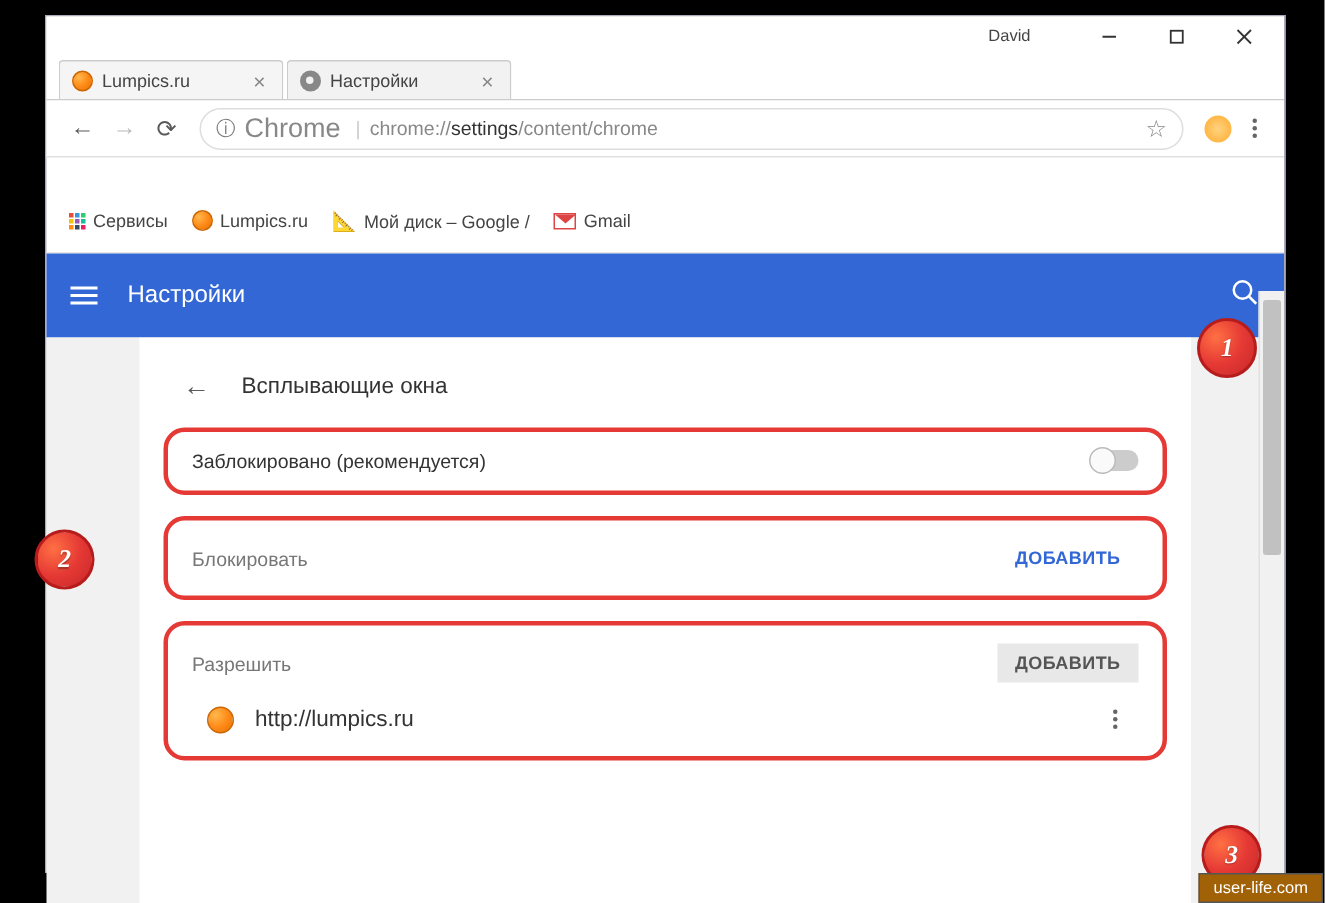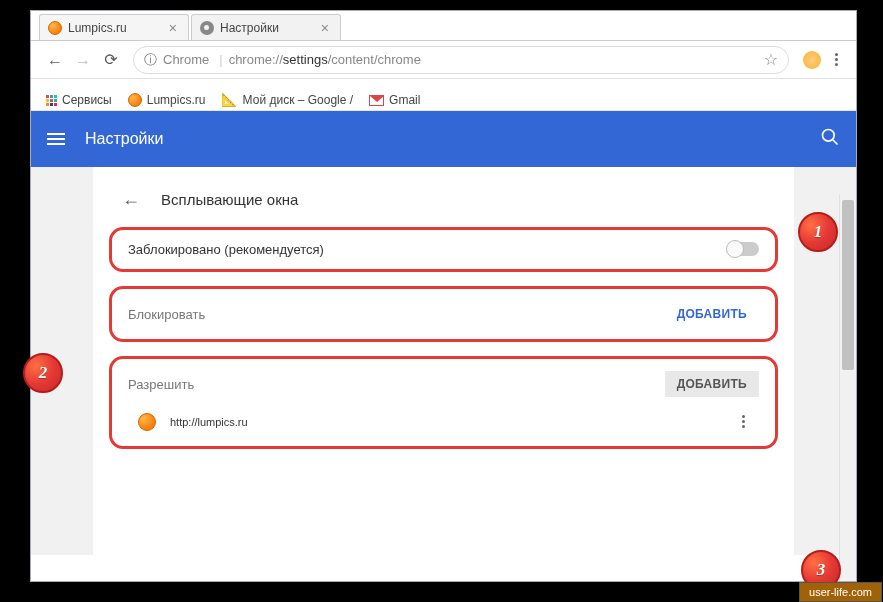--- a/index.html
+++ b/index.html
@@ -14,28 +14,28 @@
 .tab.inactive { background: #f5f5f5; }
 .tab .favicon { width: 14px; height: 14px; margin-right: 6px; border-radius: 50%; }
 .orange-ico { background: radial-gradient(circle at 30% 30%, #ffb84d, #ff8c1a, #e67300); border: 1px solid #cc6600; }
 .tab .close { margin-left: auto; font-size: 14px; color: #888; cursor: pointer; padding: 0 3px; }
 .gear { background: #888; border-radius: 50%; width: 13px; height: 13px; position: relative; }
 .gear::after { content: ''; position: absolute; width: 5px; height: 5px; background: #f2f2f2; border-radius: 50%; top: 4px; left: 4px; }
 .addrbar { height: 38px; display: flex; align-items: center; padding: 0 10px; border-bottom: 1px solid #e0e0e0; background: #fff; }
 .navbtn { width: 28px; height: 28px; display: flex; align-items: center; justify-content: center; color: #5a5a5a; cursor: pointer; }
 .navbtn.d { color: #bbb; }
 .addressbox { flex: 1; height: 28px; border: 1px solid #ddd; border-radius: 14px; display: flex; align-items: center; padding: 0 10px; margin: 0 8px; font-size: 13px; color: #333; }
-.addressbox .secure { color: #888; font-size: 13px; margin-right: 4px; }
+.addressbox .secure { color: #888; font-size: 18px; margin-right: 4px; }
 .addressbox .sep { color: #ccc; margin: 0 6px; }
 .url-dim { color: #888; }
 .star { margin-left: auto; color: #888; font-size: 16px; }
 .prof { width: 18px; height: 18px; border-radius: 50%; background: radial-gradient(circle, #ffd27f, #ffab2e); margin: 0 6px; }
 .dots { display: flex; flex-direction: column; gap: 2px; padding: 0 8px; cursor: pointer; }
 .dots span { width: 3px; height: 3px; background: #666; border-radius: 50%; }
-.bookmarks { height: 32px; display: flex; align-items: flex-end; padding: 0 10px; font-size: 12px; color: #444; border-bottom: 1px solid #e5e5e5; gap: 6px; }
+.bookmarks { height: 32px; display: flex; align-items: flex-start; padding: 0 10px; font-size: 12px; color: #444; border-bottom: 1px solid #e5e5e5; gap: 6px; margin-top: 32px; }
 .bm-item { display: flex; align-items: center; gap: 5px; padding: 3px 5px; cursor: pointer; }
 .apps-ico { display: grid; grid-template-columns: repeat(3, 3px); gap: 1px; }
 .apps-ico span:nth-child(1) { background: #e74c3c; } .apps-ico span:nth-child(2) { background: #3498db; } .apps-ico span:nth-child(3) { background: #2ecc71; }
 .apps-ico span:nth-child(4) { background: #f1c40f; } .apps-ico span:nth-child(5) { background: #9b59b6; } .apps-ico span:nth-child(6) { background: #1abc9c; }
 .apps-ico span:nth-child(7) { background: #ff8c1a; } .apps-ico span:nth-child(8) { background: #34495e; } .apps-ico span:nth-child(9) { background: #e91e63; }
 .apps-ico span { width: 3px; height: 3px; }
 .gmail-ico { width: 15px; height: 11px; background: #fff; border: 1px solid #d44; position: relative; }
 .gmail-ico::after { content: ''; position: absolute; top: 0; left: 0; width: 0; height: 0; border-left: 7px solid transparent; border-right: 7px solid transparent; border-top: 6px solid #d44; }
 .bluebar { height: 56px; background: #3367d6; display: flex; align-items: center; padding: 0 16px; color: #fff; position: relative; }
 .menu-ico { display: flex; flex-direction: column; gap: 3px; cursor: pointer; margin-right: 20px; }
@@ -49,36 +49,55 @@
 .backarrow { width: 24px; height: 24px; display: flex; align-items: center; justify-content: center; margin-right: 18px; cursor: pointer; color: #5a5a5a; font-size: 18px; }
 .pgtitle { font-size: 15px; color: #333; }
 .section { border: 3px solid #e53935; border-radius: 14px; padding: 12px 16px; margin-bottom: 14px; position: relative; }
 .row-toggle { display: flex; font-size: 13px; color: #333; }
 .toggle { margin-left: auto; width: 32px; height: 14px; background: #ccc; border-radius: 7px; position: relative; cursor: pointer; }
 .toggle::after { content: ''; position: absolute; width: 16px; height: 16px; background: #fafafa; border: 1px solid #bbb; border-radius: 50%; top: -2px; left: -1px; }
 .sechead { display: flex; align-items: center; font-size: 13px; color: #777; }
 .addbtn { margin-left: auto; color: #3367d6; font-size: 12px; font-weight: 600; cursor: pointer; letter-spacing: 0.3px; padding: 6px 12px; }
 .addbtn.hl { background: #e8e8e8; color: #555; }
 .empty { font-size: 12px; color: #999; padding: 16px 10px 4px; }
-.siteitem { display: flex; align-items: center; padding: 14px 10px 2px; font-size: 11px; color: #333; }
+.siteitem { display: flex; align-items: center; padding: 14px 10px 2px; font-size: 15px; color: #333; }
 .siteitem .favicon { width: 18px; height: 18px; margin-right: 14px; }
 .siteitem .moredots { margin-left: auto; display: flex; flex-direction: column; gap: 2px; cursor: pointer; padding: 4px; }
 .siteitem .moredots span { width: 3px; height: 3px; background: #666; border-radius: 50%; }
 .callout { position: absolute; width: 40px; height: 40px; background: radial-gradient(circle at 30% 30%, #ff7043, #e53935, #c62828); border: 2px solid #b71c1c; border-radius: 50%; display: flex; align-items: center; justify-content: center; color: #fff; font-weight: bold; font-size: 17px; font-family: Georgia, serif; font-style: italic; text-shadow: 0 1px 1px rgba(0,0,0,0.3); z-index: 10; }
 .c1 { top: 212px; right: 45px; }
 .c2 { top: 353px; left: 23px; }
 .c3 { bottom: 12px; right: 42px; }
 .scrollbar-fake { position: absolute; right: 0; top: 183px; width: 17px; height: calc(100% - 183px); background: #f1f1f1; border-left: 1px solid #e0e0e0; }
 .scrollthumb { position: absolute; top: 6px; left: 2px; width: 12px; height: 170px; background: #c1c1c1; border-radius: 2px; }
 .watermark { position: absolute; bottom: 0; right: 1px; background: #a16207; color: #fff; font-size: 11px; padding: 3px 9px; font-family: Arial; z-index: 20; border: 1px solid #555; }
 </style>
 </head>
 <body>
 
 <div class="outer">
+  <div class="titlebar">
+    <span class="user">David</span>
+    <div class="winbtn">
+        <svg viewBox="0 0 11 11">
+          <line x1="1" y1="5.5" x2="10" y2="5.5"></line>
+        </svg>
+      </div>
+    <div class="winbtn">
+        <svg viewBox="0 0 11 11">
+          <rect x="1.5" y="1.5" width="8" height="8"></rect>
+        </svg>
+      </div>
+    <div class="winbtn">
+        <svg viewBox="0 0 11 11">
+          <line x1="1" y1="1" x2="10" y2="10"></line>
+          <line x1="10" y1="1" x2="1" y2="10"></line>
+        </svg>
+      </div>
+  </div>
 
   <div class="tabstrip">
     <div class="tab inactive">
       <span class="favicon orange-ico"></span>
       <span>Lumpics.ru</span>
       <span class="close">×</span>
     </div>
     <div class="tab">
       <span class="favicon gear"></span>
       <span>Настройки</span>

